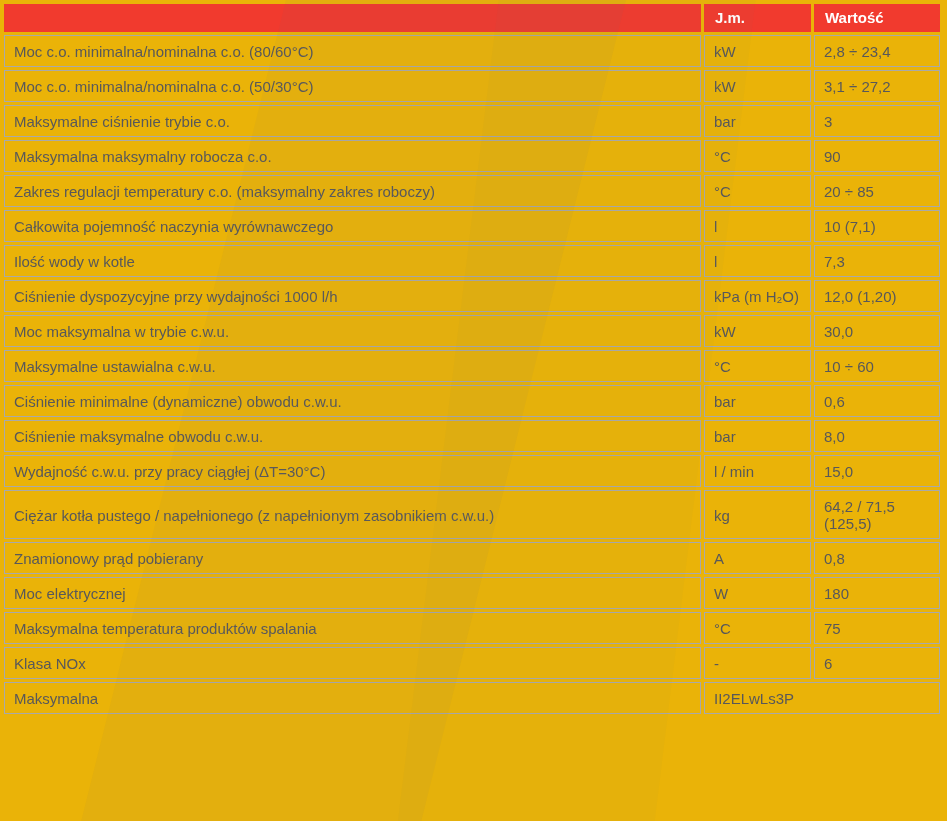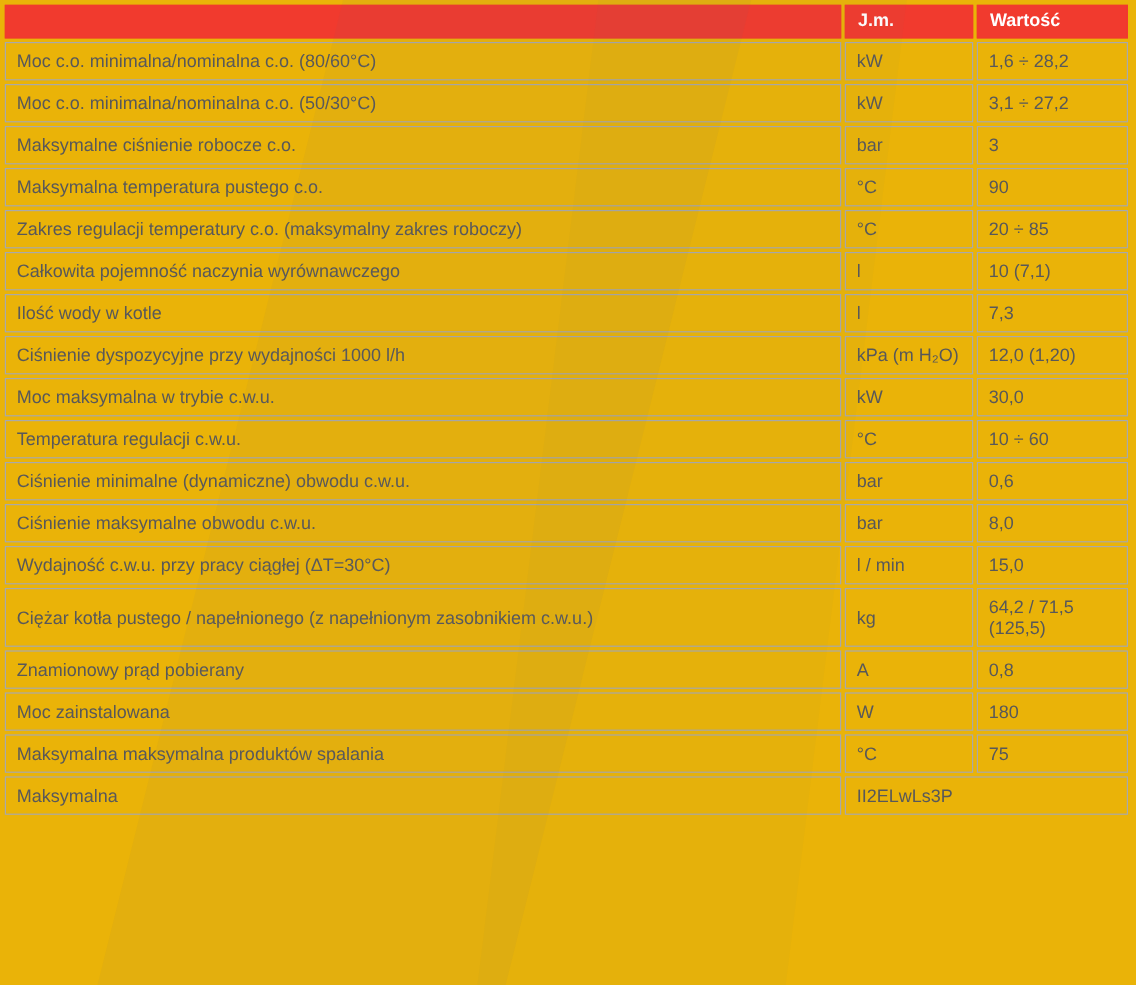--- a/index.html
+++ b/index.html
@@ -87,34 +87,34 @@
       <tr>
         <th class="c-param"></th>
         <th class="c-unit">J.m.</th>
         <th class="c-value">Wartość</th>
       </tr>
     </thead>
     <tbody>
         <tr>
     <td class="c-param">Moc c.o. minimalna/nominalna c.o. (80/60°C)</td>
     <td class="c-unit">kW</td>
-    <td class="c-value">1,6 ÷ 28,2</td>
+    <td class="c-value">2,8 ÷ 23,4</td>
   </tr>
         <tr>
     <td class="c-param">Moc c.o. minimalna/nominalna c.o. (50/30°C)</td>
     <td class="c-unit">kW</td>
     <td class="c-value">3,1 ÷ 27,2</td>
   </tr>
         <tr>
-    <td class="c-param">Maksymalne ciśnienie robocze c.o.</td>
+    <td class="c-param">Maksymalne ciśnienie trybie c.o.</td>
     <td class="c-unit">bar</td>
     <td class="c-value">3</td>
   </tr>
         <tr>
-    <td class="c-param">Maksymalna temperatura pustego c.o.</td>
+    <td class="c-param">Maksymalna maksymalny robocza c.o.</td>
     <td class="c-unit">°C</td>
     <td class="c-value">90</td>
   </tr>
         <tr>
     <td class="c-param">Zakres regulacji temperatury c.o. (maksymalny zakres roboczy)</td>
     <td class="c-unit">°C</td>
     <td class="c-value">20 ÷ 85</td>
   </tr>
         <tr>
     <td class="c-param">Całkowita pojemność naczynia wyrównawczego</td>
@@ -130,21 +130,21 @@
     <td class="c-param">Ciśnienie dyspozycyjne przy wydajności 1000 l/h</td>
     <td class="c-unit">kPa (m H₂O)</td>
     <td class="c-value">12,0 (1,20)</td>
   </tr>
         <tr>
     <td class="c-param">Moc maksymalna w trybie c.w.u.</td>
     <td class="c-unit">kW</td>
     <td class="c-value">30,0</td>
   </tr>
         <tr>
-    <td class="c-param">Temperatura regulacji c.w.u.</td>
+    <td class="c-param">Maksymalne ustawialna c.w.u.</td>
     <td class="c-unit">°C</td>
     <td class="c-value">10 ÷ 60</td>
   </tr>
         <tr>
     <td class="c-param">Ciśnienie minimalne (dynamiczne) obwodu c.w.u.</td>
     <td class="c-unit">bar</td>
     <td class="c-value">0,6</td>
   </tr>
         <tr>
     <td class="c-param">Ciśnienie maksymalne obwodu c.w.u.</td>
@@ -161,28 +161,33 @@
     <td class="c-unit">kg</td>
     <td class="c-value">64,2 / 71,5
 (125,5)</td>
   </tr>
         <tr>
     <td class="c-param">Znamionowy prąd pobierany</td>
     <td class="c-unit">A</td>
     <td class="c-value">0,8</td>
   </tr>
         <tr>
-    <td class="c-param">Moc zainstalowana</td>
+    <td class="c-param">Moc elektrycznej</td>
     <td class="c-unit">W</td>
     <td class="c-value">180</td>
   </tr>
         <tr>
-    <td class="c-param">Maksymalna maksymalna produktów spalania</td>
+    <td class="c-param">Maksymalna temperatura produktów spalania</td>
     <td class="c-unit">°C</td>
     <td class="c-value">75</td>
+  </tr>
+        <tr>
+    <td class="c-param">Klasa NOx</td>
+    <td class="c-unit">-</td>
+    <td class="c-value">6</td>
   </tr>
         <tr>
     <td class="c-param">Maksymalna</td>
     <td class="c-unit c-value" colspan="2">II2ELwLs3P</td>
 
   </tr>
       </tbody>
   </table>
 
   <div class="wm wm1"></div>

